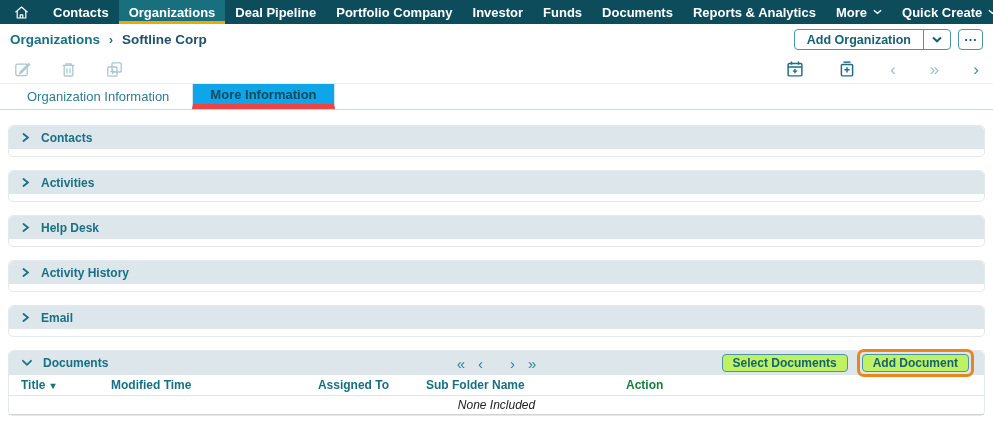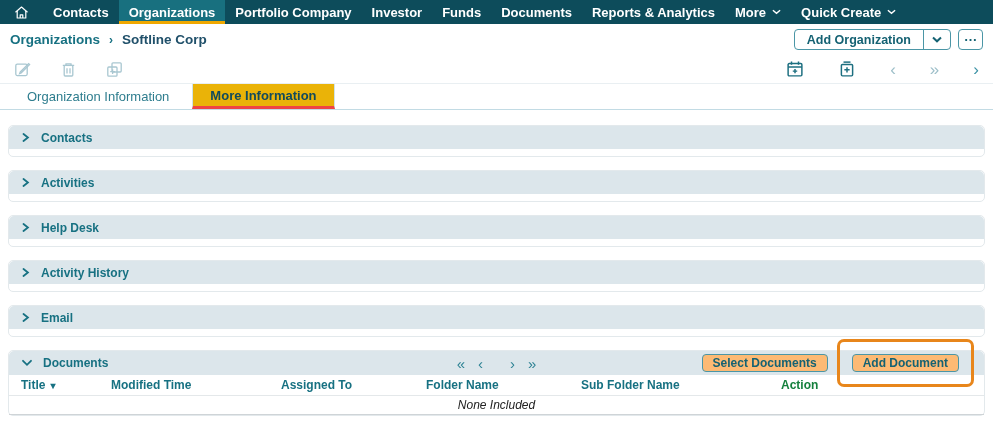--- a/index.html
+++ b/index.html
@@ -35,49 +35,49 @@
   .tb-left { display:flex; align-items:center; gap:29px; color:#a9c7d1; }
   .tb-right { margin-left:auto; display:flex; align-items:center; gap:34px; }
   .tb-ico { display:flex; align-items:center; cursor:pointer; }
   .tb-chev { font-size:17px; font-weight:400; line-height:1; cursor:pointer; }
   .chev-muted { color:#9dbfc9; }
   .chev-teal { color:#3e93a6; }
 
   
   .tabs-row { height:26px; display:flex; align-items:stretch; padding-left:10px; border-bottom:1px solid #c2dbe4; }
   .tab { display:flex; align-items:center; padding:0 17px; font-size:13px; color:#2e7d8e; cursor:pointer; }
-  .tab.active { margin-left:6px; background:#eab308; color:#114a5c; font-weight:700;
-    border-bottom:3px solid #ef4444; border-left:1px solid #cfe3ea; border-right:1px solid #cfe3ea; }
+  .tab.active { margin-left:6px; background:#0ea5e9; color:#114a5c; font-weight:700;
+    border-bottom:5px solid #ef4444; border-left:1px solid #cfe3ea; border-right:1px solid #cfe3ea; }
 
   
   .main { padding:15px 8px 0; }
   .card { border:1px solid #e3e9ec; border-radius:5px; margin-bottom:13px; background:#fff; }
   .card-bar { height:23px; background:#dce6eb; border-radius:5px 5px 0 0;
     display:flex; align-items:center; gap:11px; padding:0 13px; cursor:pointer; position:relative; }
   .sec-label { color:#177182; font-weight:700; font-size:12px; }
   .card-body { height:7px; }
 
   
   .card.documents .card-bar { height:24px; cursor:default; }
   .doc-pager { position:absolute; left:0; right:0; top:0; bottom:0;
     display:flex; align-items:center; justify-content:center; gap:13px;
     color:#2e8394; font-size:15px; pointer-events:none; }
   .doc-pager span { pointer-events:auto; cursor:pointer; line-height:1; }
   .pager-gap { margin-left:14px; }
   .doc-actions { margin-left:auto; display:flex; align-items:center; gap:9px; position:relative; z-index:2; }
-  .doc-btn { height:18px; display:flex; align-items:center; padding:0 10px; background:#fdba74;
+  .doc-btn { height:18px; display:flex; align-items:center; padding:0 10px; background:#bef264;
     border:1px solid #4b96a6; border-radius:4px; color:#156273; font-weight:700; font-size:12px;
     white-space:nowrap; cursor:pointer; }
-  .highlight-ring { border:3px solid #e8861b; border-radius:7px; padding:12px; margin:-6px -3px -6px 0; }
+  .highlight-ring { border:3px solid #e8861b; border-radius:7px; padding:2px; margin:-6px -3px -6px 0; }
 
   .doc-table-head { display:flex; align-items:center; height:21px; padding-left:12px;
     border-bottom:1px solid #e4e8ea; font-size:12px; font-weight:700; color:#177182; }
   .col-title { width:90px; display:flex; align-items:center; gap:5px; cursor:pointer; }
   .sort-caret { font-size:10px; color:#177182; }
-  .col-file { width:125px; } .col-mod { width:170px; } .col-assigned { width:145px; }
+  .col-file { width:125px; } .col-mod { width:170px; } .col-assigned { width:145px;text-align:center; }
   .col-folder { width:155px; } .col-sub { width:200px; }
   .col-action { flex:1; color:#15803d; }
   .doc-empty { height:19px; display:flex; align-items:center; justify-content:center;
     font-size:12px; font-style:italic; color:#222; border-bottom:1px solid #cfd4d7; }
 
   svg { display:block; }
 </style>
 </head>
 <body>
 
@@ -91,20 +91,23 @@
           <path d="M4.2 7v7h8.6V7"></path>
           <path d="M7.2 14v-3.2h2.6V14"></path>
         </svg>
       </span>
     </div>
     <div class="nav-item">
         <span>Contacts</span>
       </div>
     <div class="nav-item active">
         <span>Organizations</span>
+      </div>
+    <div class="nav-item">
+        <span>Deal Pipeline</span>
       </div>
     <div class="nav-item">
         <span>Portfolio Company</span>
       </div>
     <div class="nav-item">
         <span>Investor</span>
       </div>
     <div class="nav-item">
         <span>Funds</span>
       </div>
@@ -287,21 +290,20 @@
         </div>
       </div>
 
       <div class="doc-table-head">
         <div class="col-title">
           <span>Title</span>
           <span class="sort-caret">▾</span>
         </div>
         <div class="col-mod">Modified Time</div>
         <div class="col-assigned">Assigned To</div>
-        <div class="col-folder">Folder Name</div>
         <div class="col-sub">Sub Folder Name</div>
         <div class="col-action">Action</div>
       </div>
       <div class="doc-empty">None Included</div>
     </div>
 
   </div>
 </div>
 
 </body></html>

